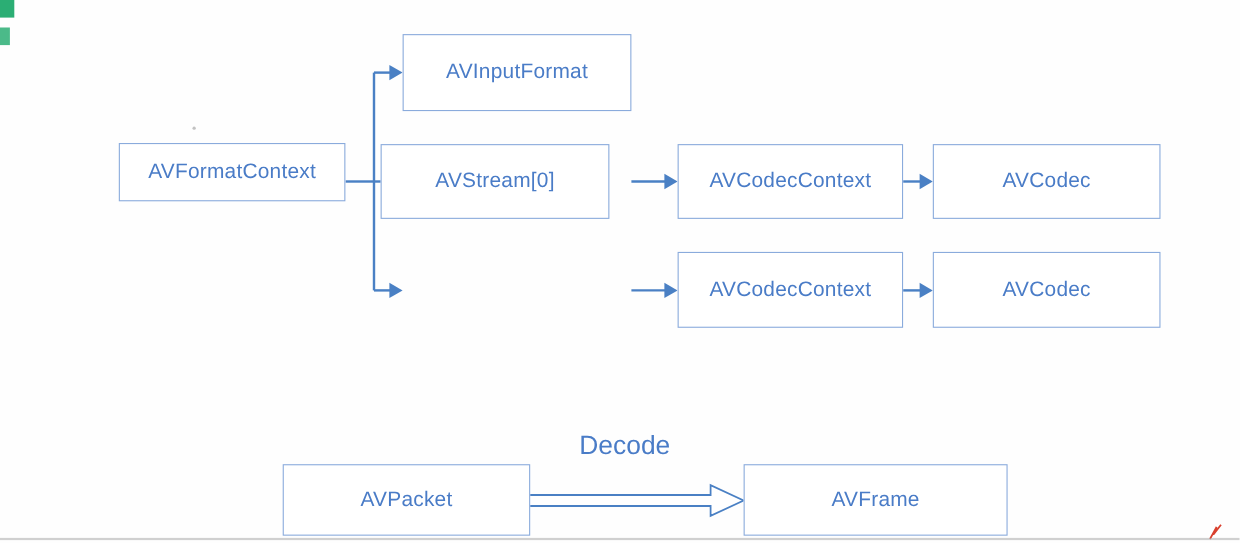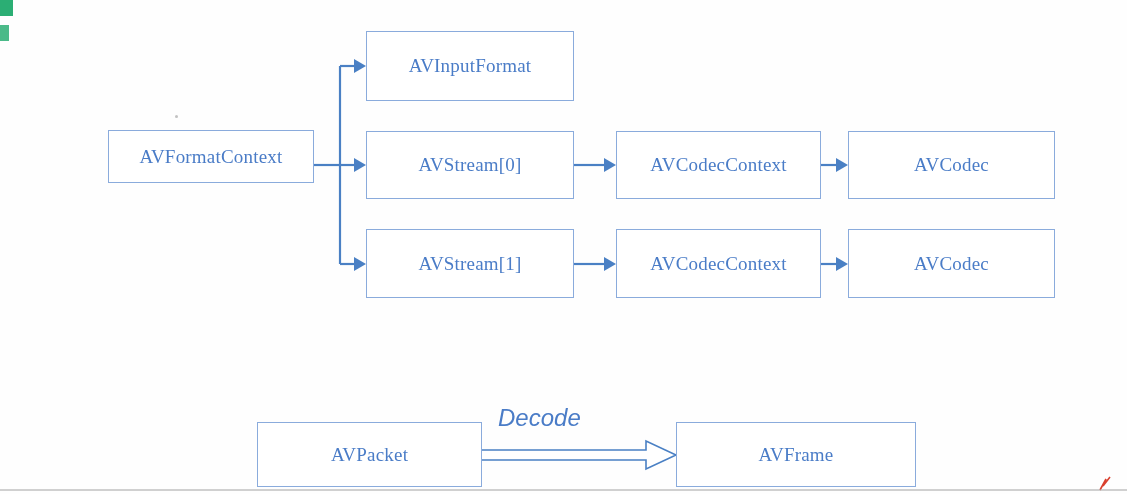--- a/index.html
+++ b/index.html
@@ -26,31 +26,30 @@
     position:absolute;
     box-sizing:border-box;
     border:1.6px solid var(--box-border);
     background:#ffffff;
     display:flex;
     align-items:center;
     justify-content:center;
     color:var(--text);
     font-size:19px;
     letter-spacing:0.2px;
-    font-family:Liberation Serif, serif;
   }
   .node span{white-space:nowrap;}
   .decode-label{
     position:absolute;
     left:498px;
-    top:404px;
+    top:392px;
     width:140px;
+    text-align:center;
     color:var(--text);
     font-size:24px;
-    font-style:italic;
   }
   svg.arrow-layer{
     position:absolute;
     left:0;top:0;
     width:1127px;height:494px;
     pointer-events:none;
   }
   svg .ln{stroke:var(--arrow);stroke-width:2.2;fill:none;}
   svg .ah{fill:var(--arrow);stroke:none;}
   svg .hollow{fill:#ffffff;stroke:var(--arrow);stroke-width:1.6;stroke-linejoin:miter;}
@@ -100,27 +99,24 @@
   </svg>
 
   <div class="node" style="left:108px;top:130px;width:206px;height:53px">
     <span>AVFormatContext</span>
   </div>
 
   <div class="node" style="left:366px;top:31px;width:208px;height:70px">
     <span>AVInputFormat</span>
   </div>
 
-  <div class="node" style="left:366px;top:131px;width:208px;height:68px">
+  <div class="node" style="left:346px;top:131px;width:208px;height:68px">
     <span>AVStream[0]</span>
   </div>
 
-  <div class="node" style="left:366px;top:229px;width:208px;height:69px">
-    <span>AVStream[1]</span>
-  </div>
 
   <div class="node" style="left:616px;top:131px;width:205px;height:68px">
     <span>AVCodecContext</span>
   </div>
 
   <div class="node" style="left:848px;top:131px;width:207px;height:68px">
     <span>AVCodec</span>
   </div>
 
   <div class="node" style="left:616px;top:229px;width:205px;height:69px">

